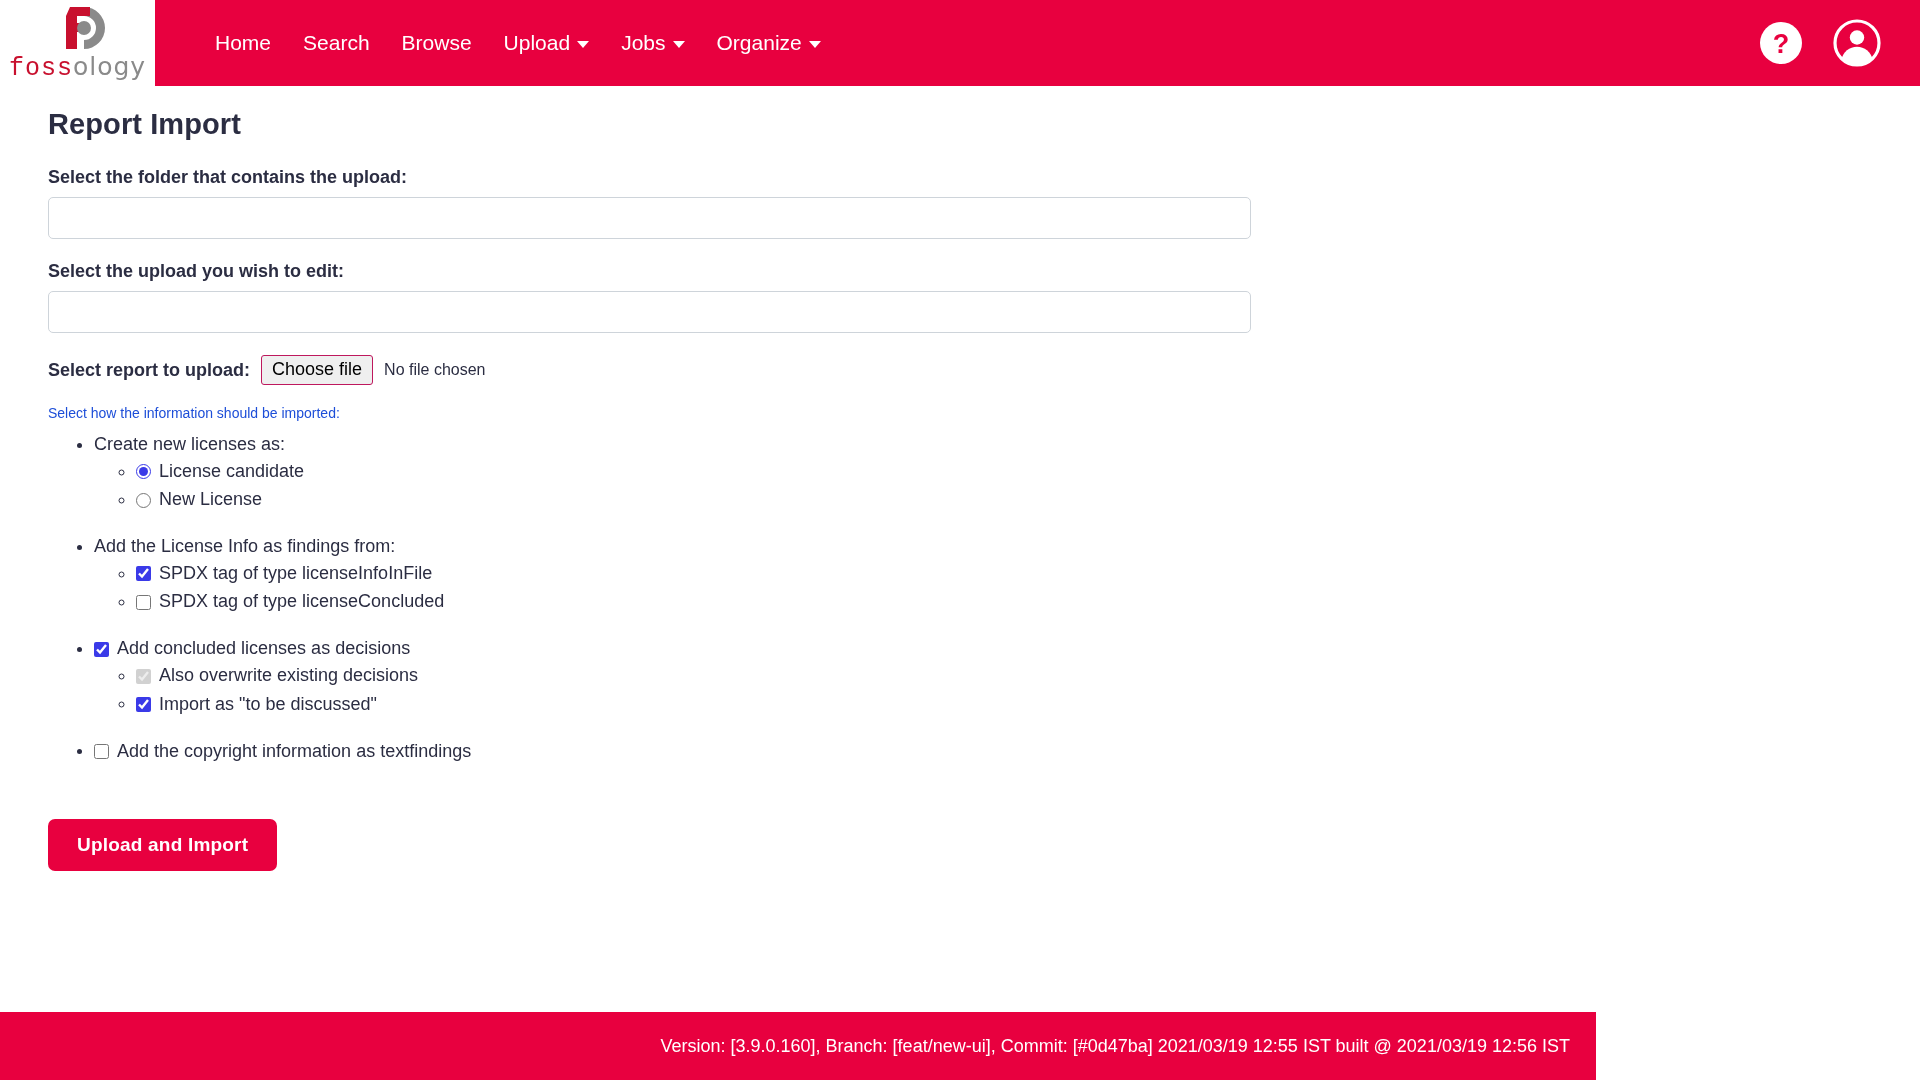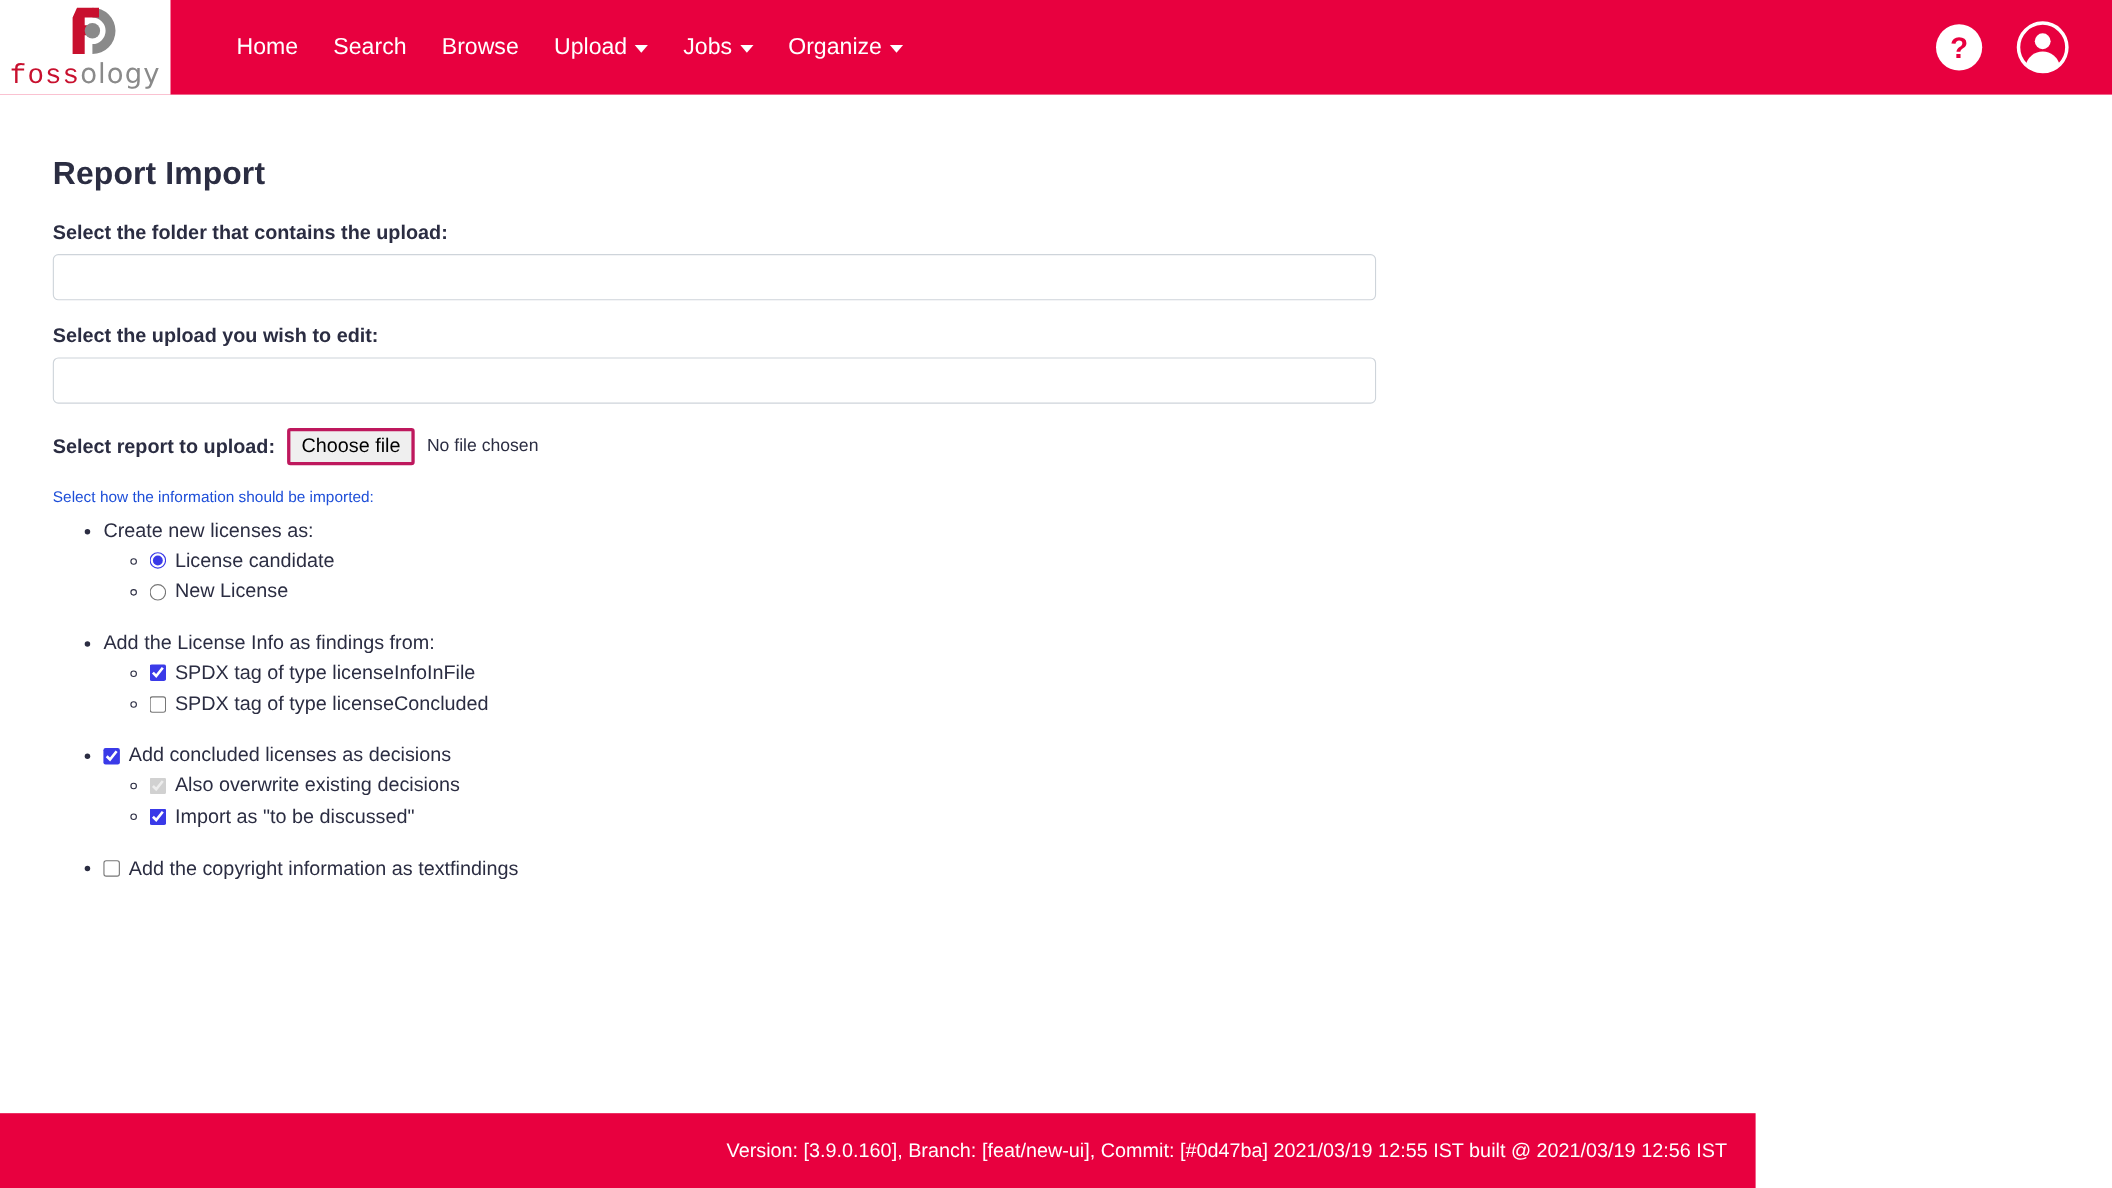--- a/index.html
+++ b/index.html
@@ -92,21 +92,20 @@
   .icon-btn { cursor: pointer; display: flex; align-items: center; }
 
   
   .content {
     position: absolute;
     top: 86px;
     left: 0;
     width: 1920px;
     padding: 22px 48px 0 48px;
     box-sizing: border-box;
-    margin-top: 34px;
   }
 
   .page-title {
     font-size: 29px;
     font-weight: bold;
     color: #2B2D42;
     margin: 0 0 26px 0;
     letter-spacing: 0.1px;
   }
 
@@ -139,21 +138,21 @@
     margin-bottom: 20px;
     margin-top: 4px;
   }
   .file-row .form-label { margin-bottom: 0; }
 
   .choose-file-btn {
     font-family: "Liberation Sans", sans-serif;
     font-size: 18px;
     color: #000000;
     background: #efefef;
-    border: 3px solid #be185d;
+    border: 1px solid #be185d;
     border-radius: 3px;
     padding: 3px 10px 4px 10px;
     cursor: pointer;
   }
 
   .file-status {
     font-size: 16px;
     color: #2B2D42;
   }
 
@@ -368,19 +367,20 @@
 
       <li class="spaced">
         <label class="li-row">
           <input type="checkbox" style="">
           <span class="opt-text">Add the copyright information as textfindings</span>
         </label>
       </li>
 
     </ul>
 
+    <button class="submit-btn">Upload and Import</button>
   </div>
 
   <div class="footer">
     <div class="footer-text">Version: [3.9.0.160], Branch: [feat/new-ui], Commit: [#0d47ba] 2021/03/19 12:55 IST built @ 2021/03/19 12:56 IST</div>
   </div>
 
 </div>
 
 </body></html>

